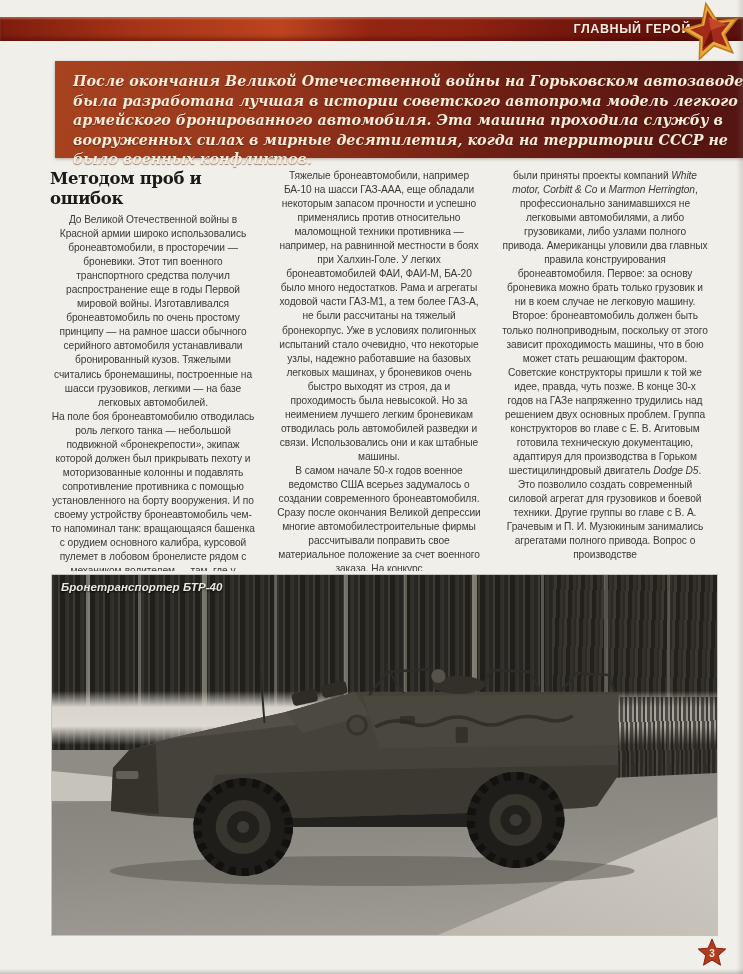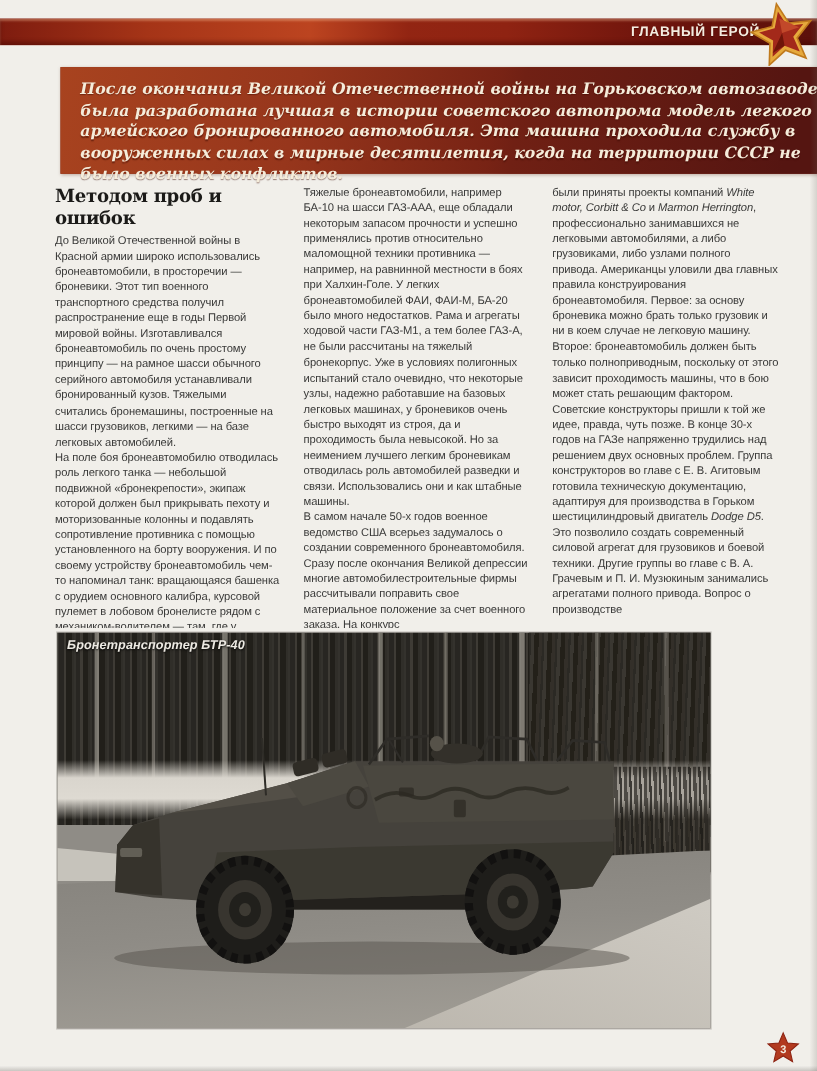--- a/index.html
+++ b/index.html
@@ -31,25 +31,25 @@
     box-shadow:0 1px 3px rgba(90,40,20,.35);}
   .lead-text{font-family:"DejaVu Serif","Liberation Serif",serif;font-style:italic;font-weight:bold;
     color:#f5ecda;font-size:14.3px;line-height:19.6px;text-shadow:0 1px 1px rgba(60,10,0,.5);}
 
   
   .columns{position:absolute;left:50px;top:169px;width:658px;height:402px;overflow:hidden;
     display:flex;gap:20px;}
   .col{flex:1 1 0;min-width:0;}
   .section-heading{font-family:"DejaVu Serif","Liberation Serif",serif;font-weight:bold;
     font-size:16.5px;line-height:20px;color:#1b1a18;margin:0 0 4px 0;letter-spacing:-.3px;}
-  .col p{margin:0;font-size:10.2px;line-height:14.05px;color:#3a3a39;letter-spacing:-.08px;}
+  .col p{margin:0;font-size:10.2px;line-height:14.05px;color:#3a3a39;letter-spacing:-.08px;text-align:center;}
   .col .it{font-style:italic;}
 
   
-  .photo{position:absolute;left:52px;top:575px;width:594px;height:360px;background:#8f8c86;overflow:hidden;
+  .photo{position:absolute;left:52px;top:575px;width:665px;height:360px;background:#8f8c86;overflow:hidden;
     box-shadow:0 0 0 1px rgba(120,115,108,.35);}
   .forest{position:absolute;left:0;top:0;width:100%;height:175px;
     background:repeating-linear-gradient(90deg,#34322d 0 2px,#282622 2px 6px,#3e3b35 6px 8px,#211f1a 8px 13px,#302e29 13px 15px);}
   .forest-right{position:absolute;right:0;top:0;width:165px;height:218px;
     background:repeating-linear-gradient(92deg,#2b2924 0 2px,#3a3731 2px 5px,#232019 5px 9px,#332f29 9px 12px);}
   .trunk{position:absolute;top:0;background:#b7b2a8;opacity:.55;}
   .snow-band{position:absolute;left:0;top:116px;width:100%;height:54px;
     background:linear-gradient(rgba(216,212,203,0),#d9d5cd 30%,#dedad2 65%,rgba(216,212,203,0));}
   .shrubs-right{position:absolute;right:0;top:122px;width:170px;height:98px;opacity:.9;
     background:repeating-linear-gradient(88deg,rgba(33,31,27,.95) 0 2px,rgba(96,90,81,.45) 2px 4px,rgba(44,41,36,.9) 4px 7px,rgba(70,65,58,.5) 7px 9px);}

